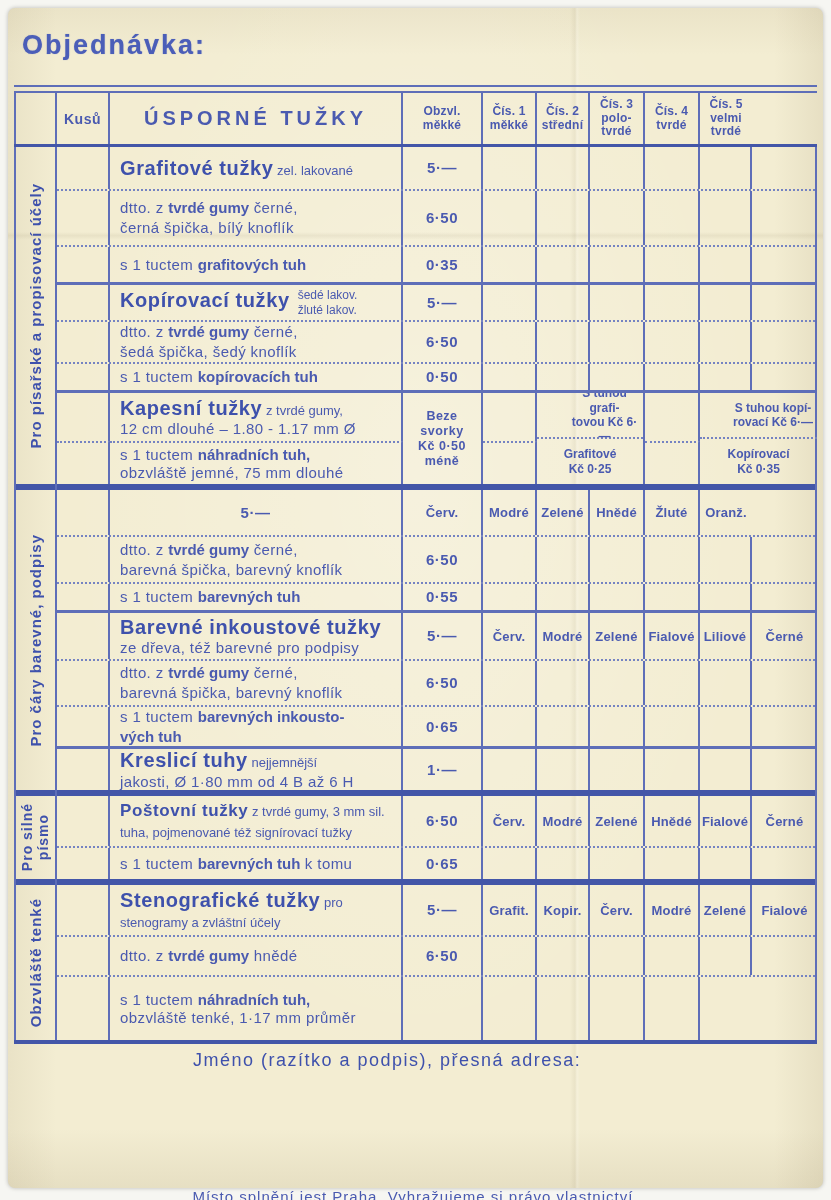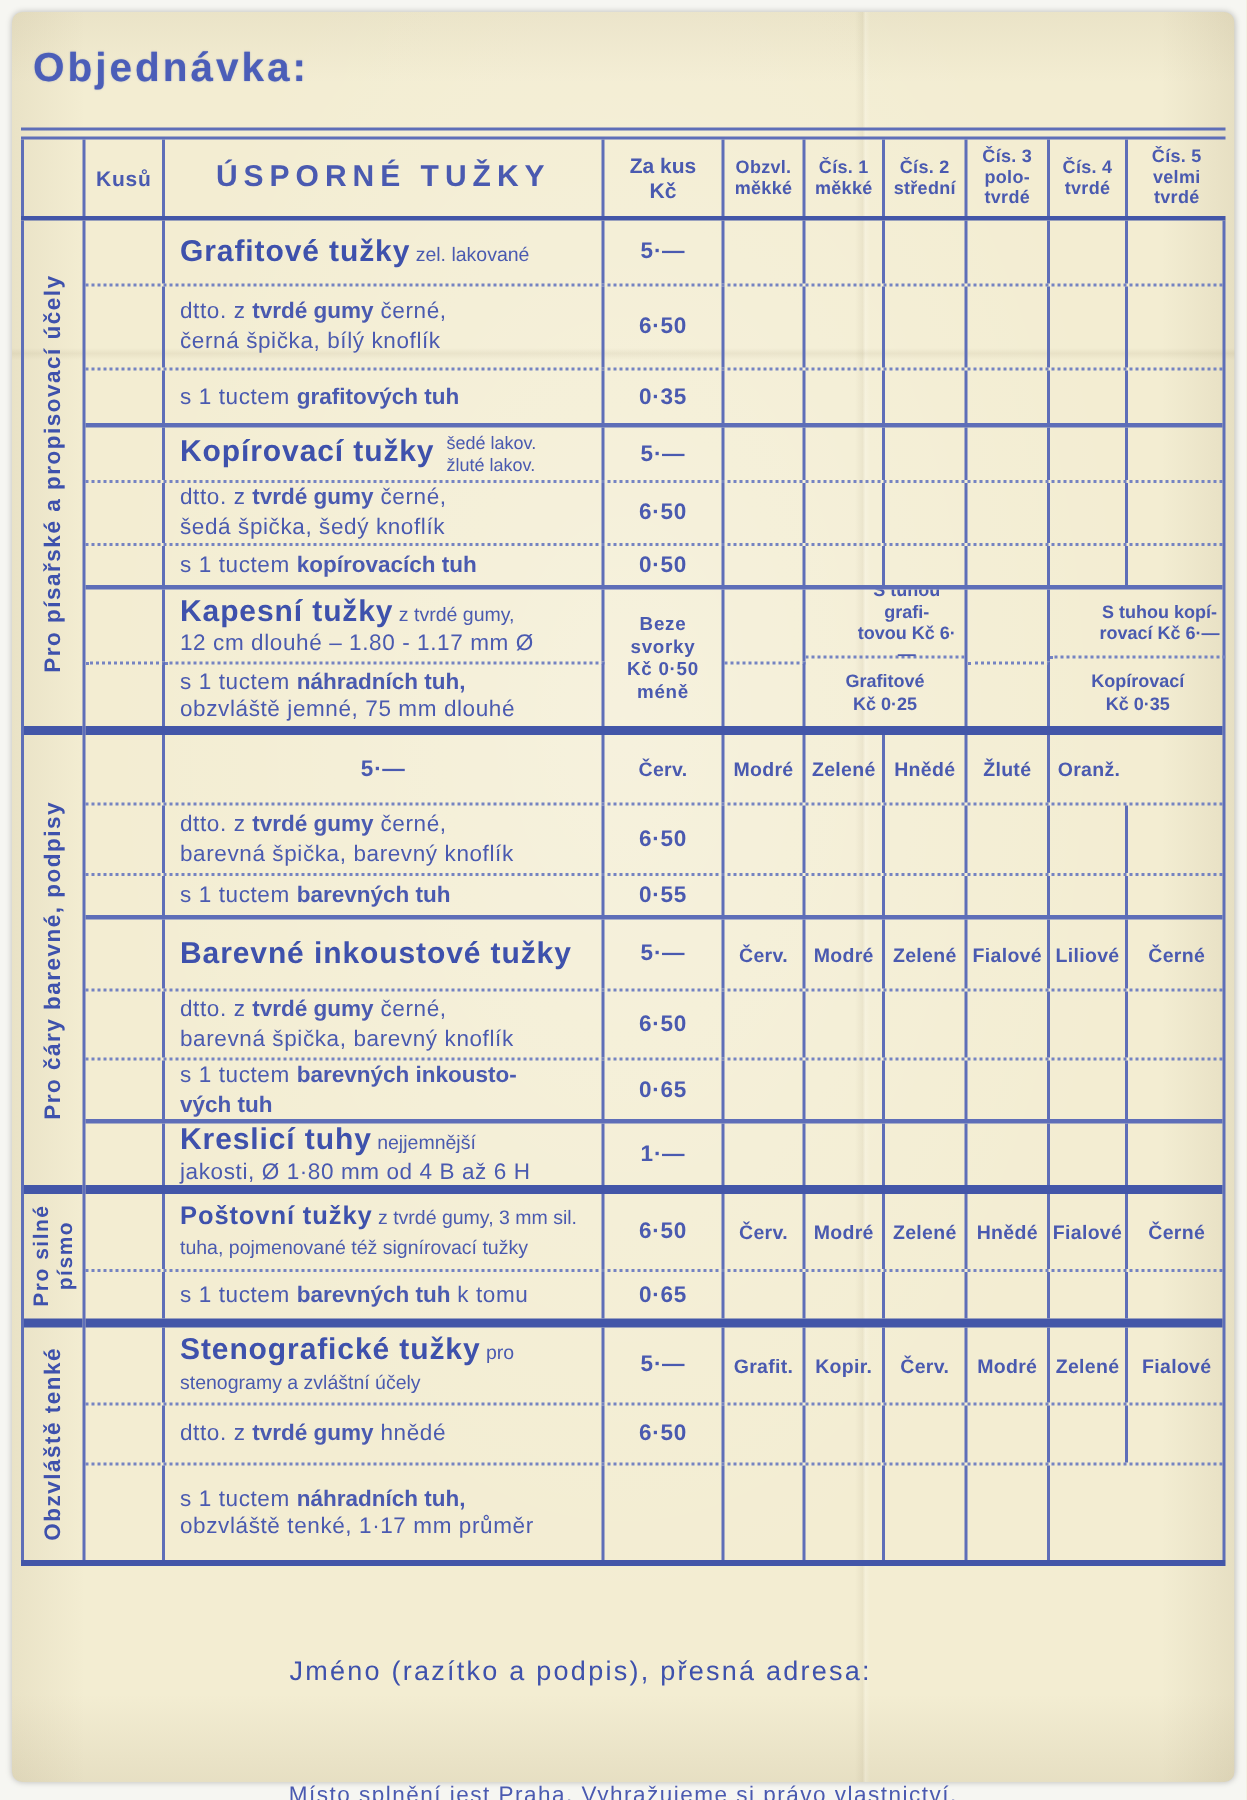--- a/index.html
+++ b/index.html
@@ -88,41 +88,39 @@
     grid-template-columns:53px 293px 80px 54px 108px 55px 117px;
     grid-template-rows:48px 43px;
   }
   .kap .dt{border-top:2px dotted var(--dot);}
   .lead{display:flex;flex-direction:column;font-size:12px;font-weight:bold;text-align:center;}
   .lead .top{height:46px;display:flex;align-items:center;justify-content:center;
     border-bottom:2px dotted var(--dot);white-space:pre-line;line-height:1.2;padding-left:29px;}
   .lead .bot{flex:1;display:flex;align-items:center;justify-content:center;white-space:pre-line;line-height:1.2;}
   .bottom-rule{height:4px;background:var(--band);}
   
-  .footer-name{position:absolute;left:185px;top:1096px;font-size:18px;letter-spacing:1.5px;color:var(--ink-strong);}
+  .footer-name{position:absolute;left:185px;top:1042px;font-size:18px;letter-spacing:1.5px;color:var(--ink-strong);}
   .footer-bottom{position:absolute;left:0;top:1158px;width:100%;text-align:center;font-size:15px;letter-spacing:1px;margin-top:22px;}
 </style>
 </head>
 <body>
 
 <div class="paper">
   <div class="crease-v"></div>
   <div class="crease-h"></div>
 
   <div class="title">Objednávka:</div>
 
   <div class="otable">
     <div class="top-rule"></div>
 
     <div class="header-row">
       <div class="hcell first"></div>
       <div class="hcell kusu-head">Kusů</div>
       <div class="hcell product-head">ÚSPORNÉ TUŽKY</div>
-      <div class="hcell price-head">Za kus
-Kč</div>
       <div class="hcell g-head">Obzvl.
 měkké</div>
       <div class="hcell g-head">Čís. 1
 měkké</div>
       <div class="hcell g-head">Čís. 2
 střední</div>
       <div class="hcell g-head">Čís. 3
 polo-
 tvrdé</div>
       <div class="hcell g-head">Čís. 4
@@ -327,21 +325,21 @@
               <div class="cell g"></div>
               <div class="cell g cLast"></div>
           </div>
         </div>
         <div class="secline"></div>
 
         <div class="sec">
           <div class="row" style="height:46px">
             <div class="cell"></div>
             <div class="cell desc">
-                <div class="dwrap"><span class="t">Barevné inkoustové tužky</span></div>
+                <div class="dwrap"><span class="t">Barevné inkoustové tužky</span><span class="blk">ze dřeva, též barevné pro podpisy</span></div>
               </div>
             <div class="cell price">5·—</div>
             <div class="cell g">
                 <span class="clabel">Červ.</span>
               </div>
             <div class="cell g">
                 <span class="clabel">Modré</span>
               </div>
             <div class="cell g">
                 <span class="clabel">Zelené</span>

